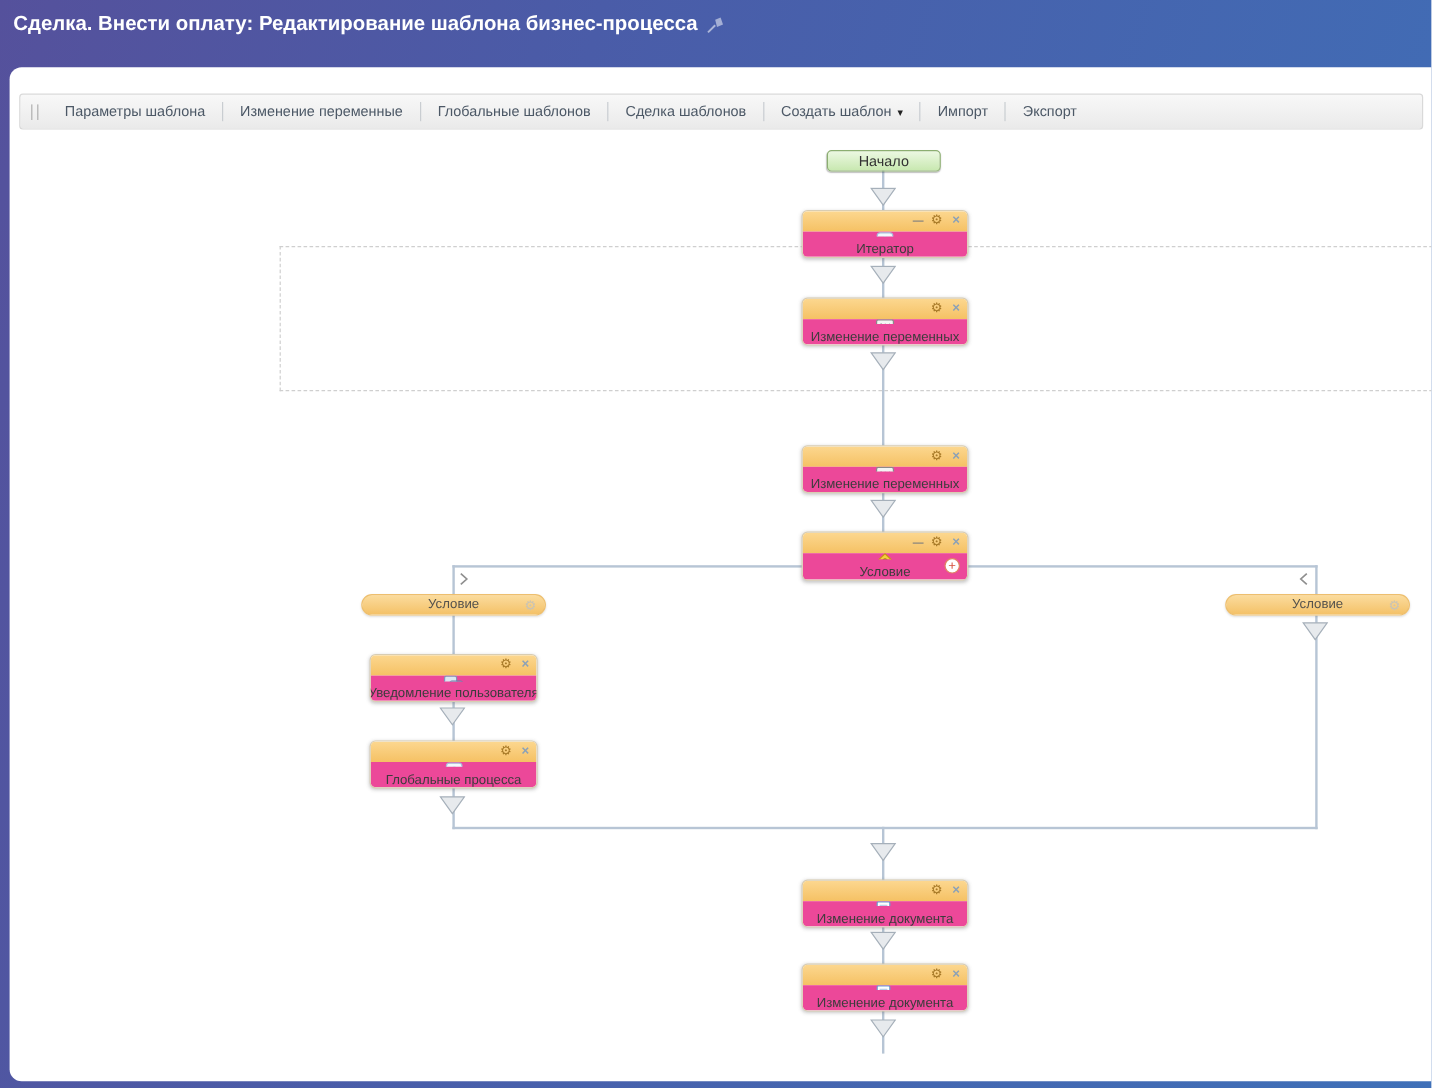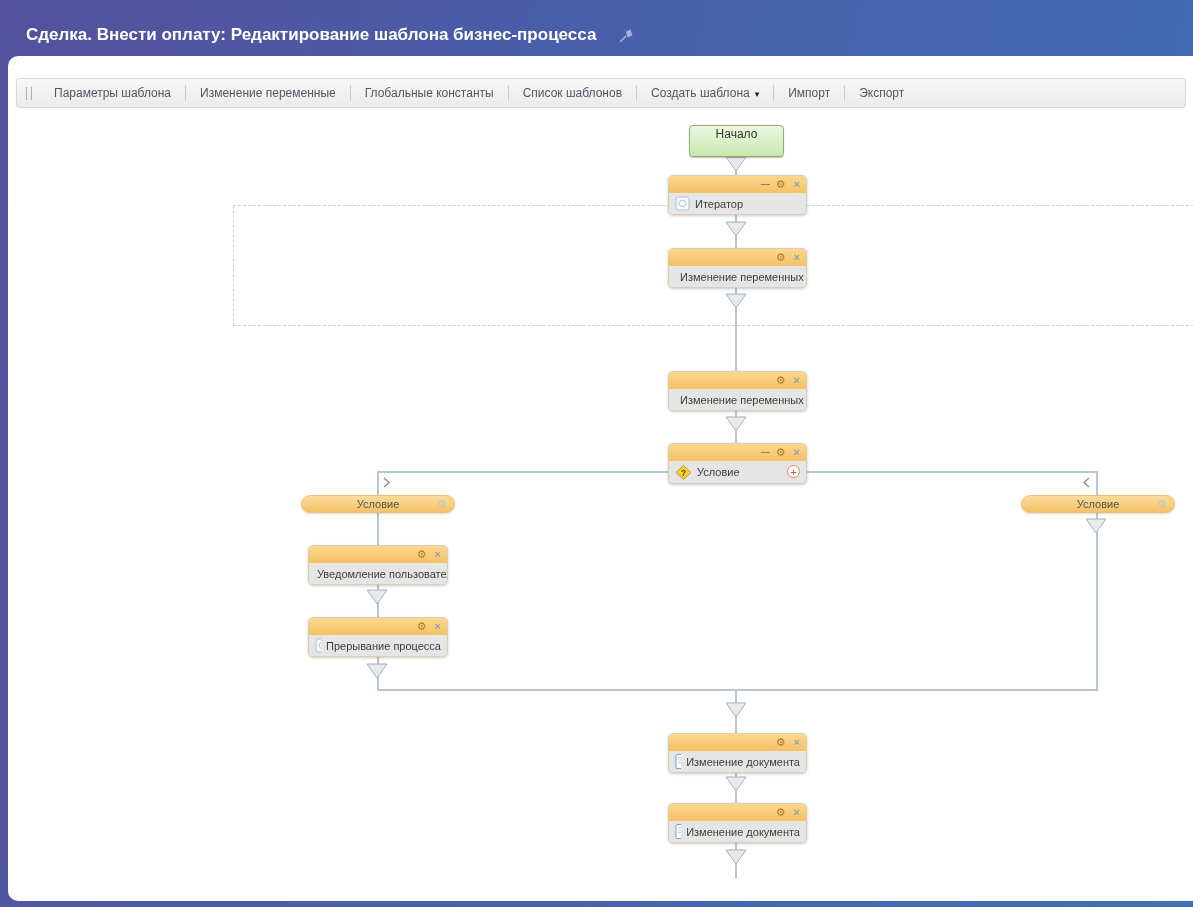--- a/index.html
+++ b/index.html
@@ -3,21 +3,21 @@
 <meta charset="utf-8">
 <style>
   html,body{margin:0;padding:0;}
   #app{
     position:relative; width:1193px; height:907px; overflow:hidden;
     background:linear-gradient(105deg,#55519c 0%,#4a5ca8 35%,#3f70b8 100%);
     font-family:"Liberation Sans","DejaVu Sans",sans-serif;
   }
   
   .title-bar{position:absolute;left:0;top:0;right:0;height:46px;}
-  .page-title{margin:16px;padding:9px 0 0 10px;font-size:17px;font-weight:bold;color:#ffffff;display:inline-block;}
+  .page-title{margin:1px;padding:9px 0 0 10px;font-size:17px;font-weight:bold;color:#ffffff;display:inline-block;}
   .pin{vertical-align:middle;margin-left:6px;}
   
   .panel{position:absolute;left:8px;top:56px;width:1292px;height:845px;background:#ffffff;border-radius:10px 0 0 10px;}
   
   .toolbar{position:absolute;left:16px;top:78px;width:1170px;height:30px;box-sizing:border-box;
     background:linear-gradient(#f8f8f8,#eaeaea);border:1px solid #d9d9d9;border-radius:3px;
     display:flex;align-items:center;padding:0 6px;}
   .grip{width:4px;height:13px;border-left:1px solid #aeaeae;border-right:1px solid #aeaeae;margin:0 8px 0 3px;}
   .tb-item{font-size:12px;color:#4c5866;padding:0 14px;cursor:pointer;white-space:nowrap;text-decoration:none;text-align:right;}
   .sep{width:1px;height:16px;background:#c9cdd1;}
@@ -31,31 +31,31 @@
   .chev{position:absolute;cursor:pointer;}
   
   .block{position:absolute;width:137px;background:#fff;border:1px solid #d9cdb2;border-radius:5px;
     box-shadow:0 1px 3px rgba(80,80,80,.3);overflow:hidden;cursor:move;}
   .block-header{height:17px;background:linear-gradient(#fcd78f,#f5c164);position:relative;}
   .hicons{position:absolute;right:6px;top:0;height:17px;display:flex;align-items:center;gap:8px;}
   .hicon{font-size:11px;line-height:1;cursor:pointer;}
   .hicon.min{color:#7e7e7e;font-size:9px;font-weight:bold;letter-spacing:-2px;}
   .hicon.gear{color:#a87a28;}
   .hicon.close{color:#8ba1b7;font-weight:bold;}
-  .block-body{height:21px;display:flex;align-items:center;padding:0 6px;gap:5px;position:relative;background:#e5e5e5;}
+  .block-body{height:21px;display:flex;align-items:center;padding:0 6px;gap:5px;position:relative;background:#ec4899;flex-direction:column;}
   .block-label{font-size:11px;color:#3c3c3c;white-space:nowrap;}
   .plus-badge{position:absolute;right:6px;top:4px;width:13px;height:13px;border:1px solid #e08262;border-radius:50%;
     color:#d6503c;font-size:11px;line-height:12px;text-align:center;background:#fff;box-sizing:border-box;cursor:pointer;}
   
   .branch-bar{position:absolute;width:154px;height:18px;background:linear-gradient(#fbdc9e,#f4c167);
     border:1px solid #edbf6f;border-radius:9px;box-sizing:border-box;box-shadow:0 1px 2px rgba(0,0,0,.15);cursor:pointer;}
   .branch-label{display:block;text-align:center;font-size:11px;color:#55524c;line-height:16px;}
   .branch-gear{position:absolute;right:7px;top:2px;color:#c9c3b4;font-size:11px;cursor:pointer;}
   
-  .terminal{position:absolute;width:95px;height:32px;box-sizing:border-box;
+  .terminal{position:absolute;width:95px;height:18px;box-sizing:border-box;
     background:linear-gradient(#ecf8e2,#c8e8b0);border:1px solid #8cae71;border-radius:4px;
     text-align:center;font-size:12px;color:#333;line-height:16px;box-shadow:0 1px 1px rgba(0,0,0,.25);}
 </style>
 </head>
 <body>
 
 <div id="app">
 
   <div class="title-bar">
     <h1 class="page-title">Сделка. Внести оплату: Редактирование шаблона бизнес-процесса</h1><svg class="pin" width="17" height="17" viewBox="0 0 17 17">
@@ -65,25 +65,25 @@
   </div>
 
   <div class="panel"></div>
 
   <div class="toolbar">
     <span class="grip"></span>
     <a class="tb-item">Параметры шаблона</a>
     <span class="sep"></span>
     <a class="tb-item">Изменение переменные</a>
     <span class="sep"></span>
-    <a class="tb-item">Глобальные константы</a>
-    <span class="sep"></span>
-    <a class="tb-item">Список шаблонов</a>
-    <span class="sep"></span>
-    <a class="tb-item"><span>Создать шаблона</span><span class="caret">▾</span></a>
+    <a class="tb-item">Глобальные шаблонов</a>
+    <span class="sep"></span>
+    <a class="tb-item">Сделка шаблонов</a>
+    <span class="sep"></span>
+    <a class="tb-item"><span>Создать шаблон</span><span class="caret">▾</span></a>
     <span class="sep"></span>
     <a class="tb-item">Импорт</a>
     <span class="sep"></span>
     <a class="tb-item">Экспорт</a>
   </div>
 
   <div class="dashed-rect"></div>
 
   <div class="vline" style="left:735px;top:142px;height:34px"></div>
   <div class="vline" style="left:735px;top:213px;height:36px"></div>
@@ -239,21 +239,21 @@
       <span class="hicons">
         <span class="hicon gear">⚙</span>
         <span class="hicon close">×</span>
       </span>
     </div>
     <div class="block-body">
       <svg width="15" height="15">
           <rect x="1" y="1" width="13" height="13" rx="2.5" fill="#f3f8fd" stroke="#a8c0dc"></rect>
           <circle cx="7.5" cy="7.5" r="3.2" fill="#fdfdfd" stroke="#a8c0dc"></circle>
         </svg>
-      <span class="block-label">Прерывание процесса</span>
+      <span class="block-label">Глобальные процесса</span>
     </div>
   </div>
 
   <div class="block" style="left:668px;top:733px">
     <div class="block-header">
       <span class="hicons">
         <span class="hicon gear">⚙</span>
         <span class="hicon close">×</span>
       </span>
     </div>

